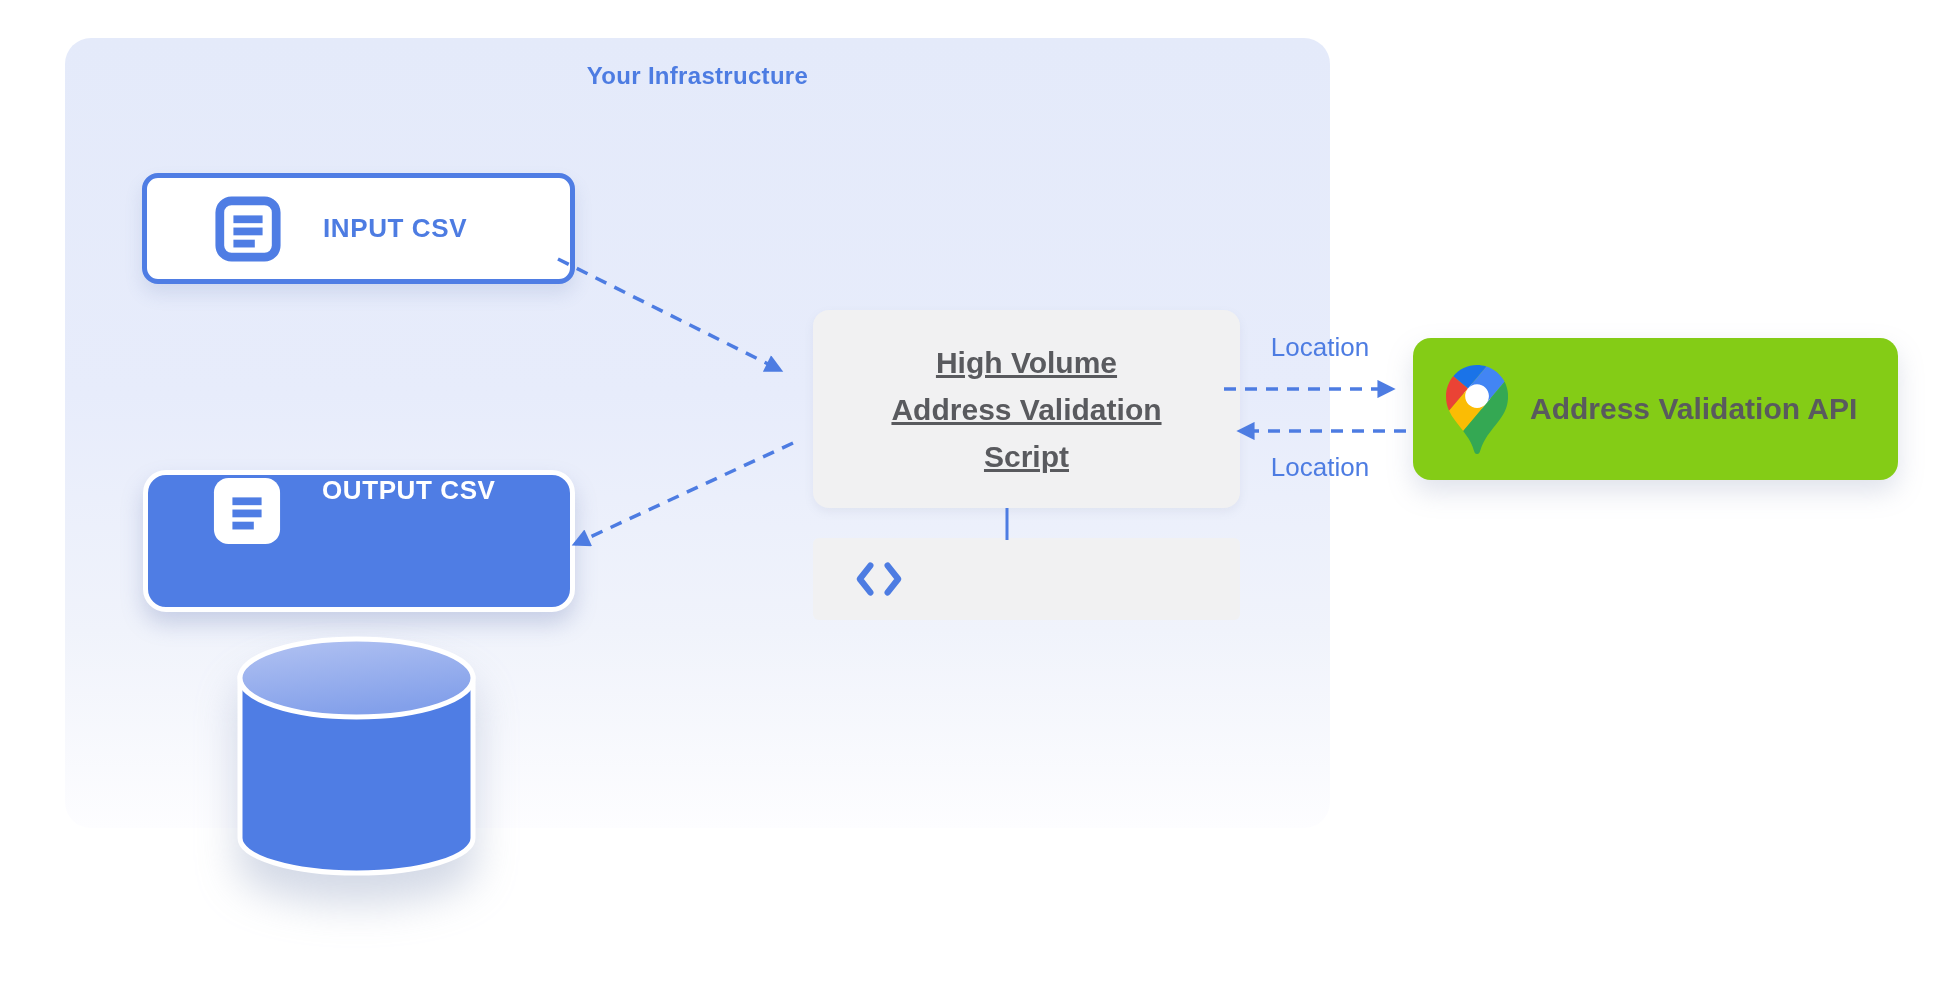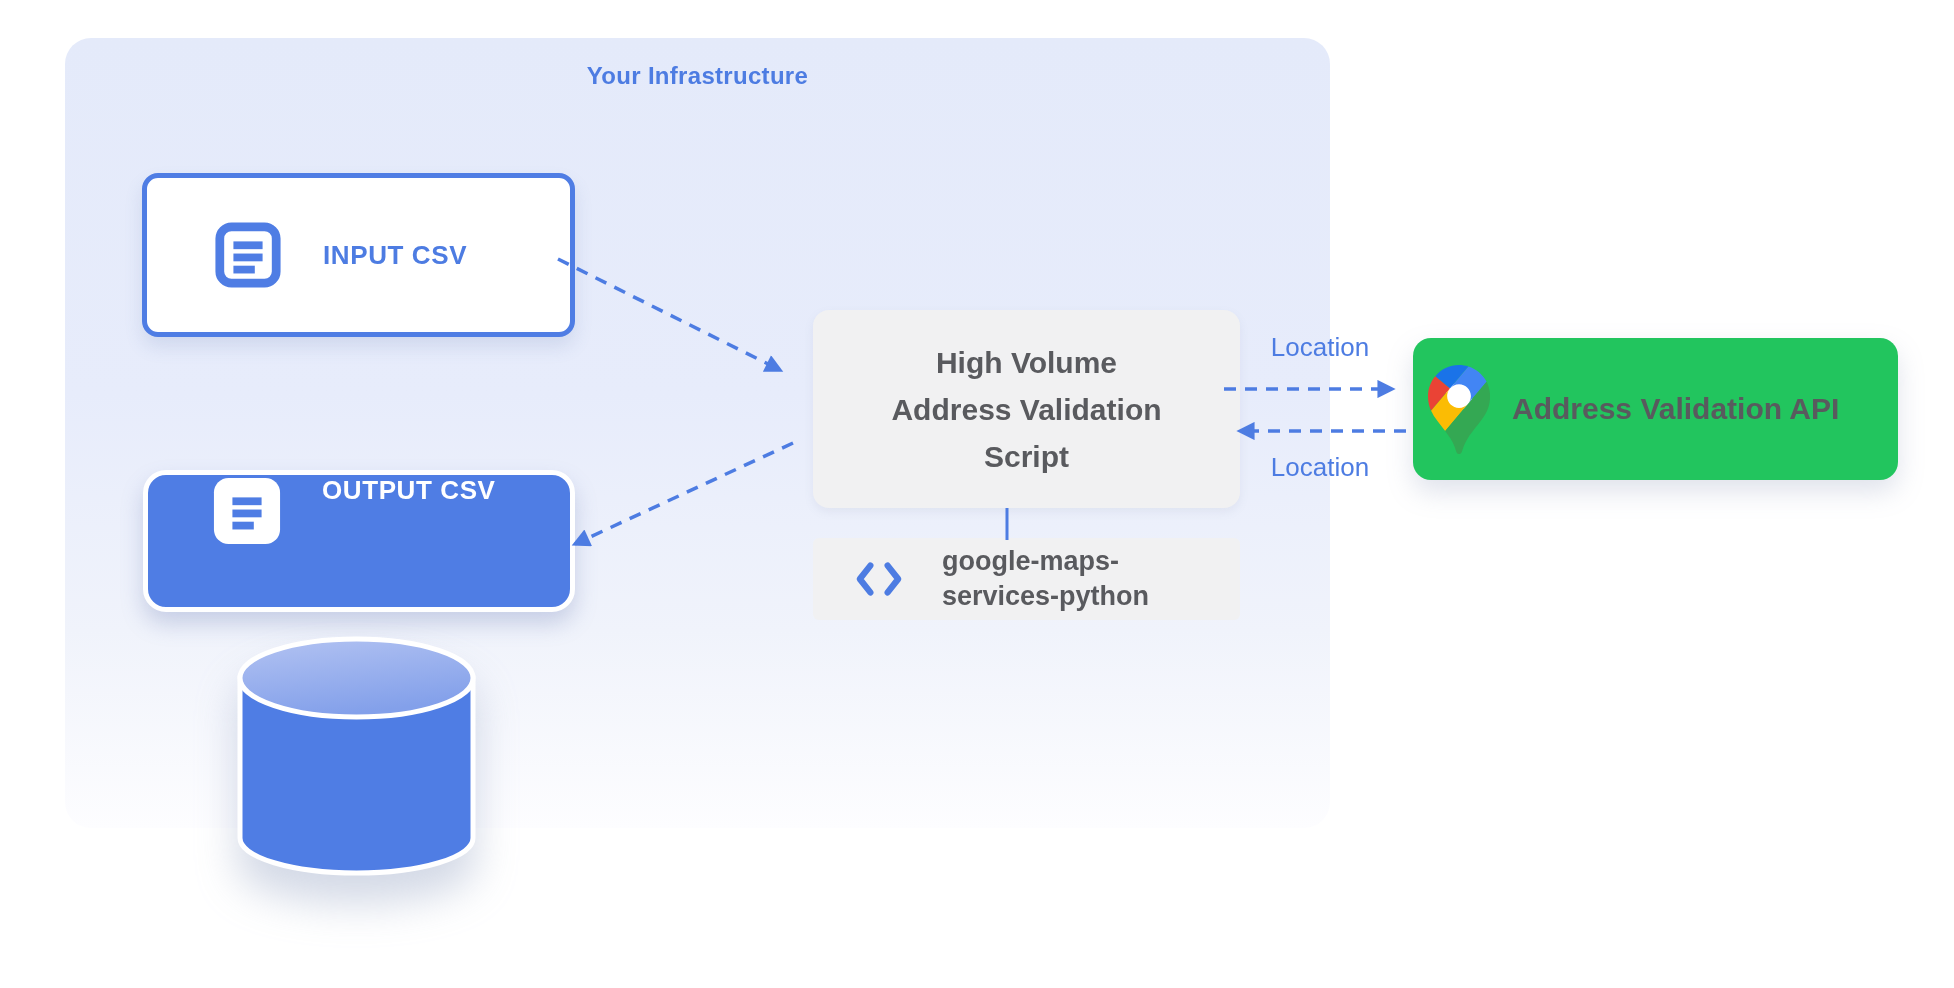--- a/index.html
+++ b/index.html
@@ -13,21 +13,21 @@
     background:linear-gradient(180deg,#e4eafa 0%,#e7ecfb 45%,#f0f3fb 75%,#fdfdff 100%);
     margin-left:20px;
   }
   .infra-title{
     position:absolute;left:0;right:0;top:24px;text-align:center;
     color:#4d7ce2;font-size:24px;font-weight:bold;letter-spacing:.3px;
   }
 
   
   .node-input{
-    position:absolute;left:122px;top:173px;width:433px;height:164px;box-sizing:border-box;
+    position:absolute;left:122px;top:173px;width:433px;height:111px;box-sizing:border-box;
     background:#ffffff;border:5px solid #4f7de4;border-radius:16px;
     display:flex;align-items:center;padding-left:66px;gap:40px;
     box-shadow:0 10px 18px rgba(96,116,176,.16);
   }
   .node-input .lbl{color:#4d7ce2;font-size:26px;font-weight:bold;letter-spacing:.6px;}
 
   
   .node-output{
     position:absolute;left:123px;top:470px;width:432px;height:142px;box-sizing:border-box;
     background:#4f7de4;border:5px solid #ffffff;border-radius:23px;
@@ -44,35 +44,36 @@
     color:#ffffff;font-size:21px;font-weight:bold;line-height:28px;white-space:pre-line;
   }
 
   
   .node-script{
     position:absolute;left:793px;top:310px;width:427px;height:198px;
     background:#f1f1f2;border-radius:16px;
     display:flex;align-items:center;justify-content:center;text-align:center;
     color:#595a5e;font-size:30px;font-weight:bold;line-height:47px;white-space:pre-line;
     box-shadow:0 4px 10px rgba(120,130,160,.10);
+    text-decoration:underline;
   }
 
   
   .node-library{
     position:absolute;left:793px;top:538px;width:427px;height:82px;
     background:#f1f1f2;border-radius:6px;
     display:flex;align-items:center;padding-left:42px;gap:39px;box-sizing:border-box;
   }
   .node-library .lbl{color:#595a5e;font-size:27px;font-weight:bold;line-height:35px;white-space:pre-line;}
 
   
   .node-api{
     position:absolute;left:1413px;top:338px;width:485px;height:142px;box-sizing:border-box;
-    background:#22c55e;border-radius:18px;
-    display:flex;align-items:center;padding-left:15px;gap:22px;
+    background:#84cc16;border-radius:18px;
+    display:flex;align-items:center;padding-left:33px;gap:22px;
     box-shadow:0 12px 26px rgba(130,145,180,.25);
   }
   .node-api .lbl{color:#595a5e;font-size:30px;font-weight:bold;}
 
   
   .edge-label{
     position:absolute;width:180px;text-align:center;
     color:#4d7ce2;font-size:26px;font-weight:normal;
   }
   .edge-label.location{left:1230px;top:332px;}
@@ -123,22 +124,20 @@
 
     <div class="node-script" style="left:748px;top:272px;">High Volume
 Address Validation
 Script</div>
 
     <div class="node-library" style="left:748px;top:500px;">
       <svg width="48" height="38" viewBox="0 0 50 38">
         <path d="M16 5 L5 19 L16 33" fill="none" stroke="#4d7ce2" stroke-width="6.5" stroke-linecap="round" stroke-linejoin="round"></path>
         <path d="M34 5 L45 19 L34 33" fill="none" stroke="#4d7ce2" stroke-width="6.5" stroke-linecap="round" stroke-linejoin="round"></path>
       </svg>
-      <span class="lbl">google-maps-
-services-python</span>
     </div>
   </div>
 
   <div class="node-api">
     <svg width="62" height="89" viewBox="0 0 92.3 132.3">
       <circle cx="46.2" cy="46.3" r="20" fill="#ffffff"></circle>
       <path fill="#1a73e8" d="M60.2 2.2C55.8.8 51 0 46.2 0 32 0 19.3 6.4 10.8 16.5l21.8 18.3L60.2 2.2z"></path>
       <path fill="#ea4335" d="M10.8 16.5C4.1 24.5 0 34.9 0 46.1c0 8.7 1.7 15.7 4.6 22l28-33.3-21.8-18.3z"></path>
       <path fill="#4285f4" d="M46.2 28.5c9.8 0 17.7 7.9 17.7 17.7 0 4.3-1.6 8.3-4.2 11.4 0 0 13.9-16.6 27.5-32.7-5.6-10.8-15.3-19-27-22.7L32.6 34.8c3.3-3.8 8.1-6.3 13.6-6.3"></path>
       <path fill="#fbbc04" d="M46.2 63.8c-9.8 0-17.7-7.9-17.7-17.7 0-4.3 1.5-8.3 4.1-11.3l-28 33.3c4.8 10.6 12.8 19.2 21 29.9l34.1-40.5c-3.3 3.9-8.1 6.3-13.5 6.3"></path>

